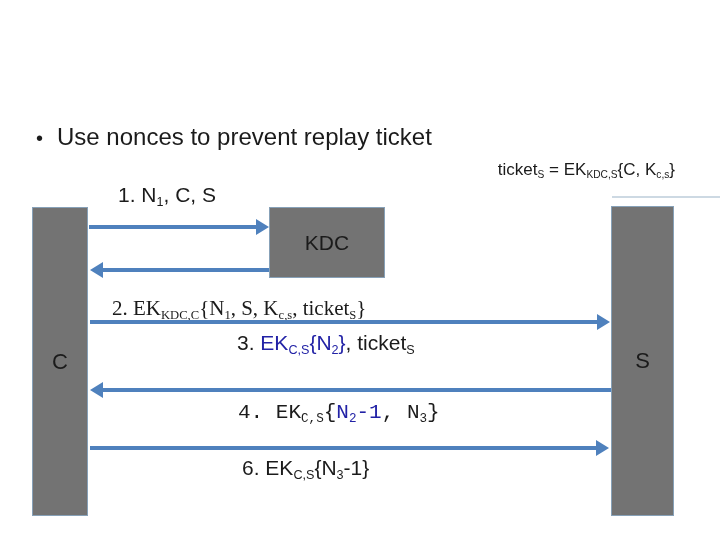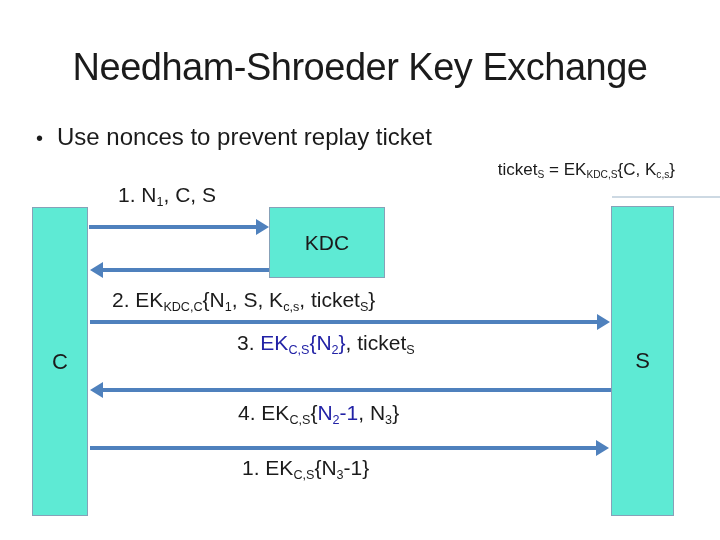--- a/index.html
+++ b/index.html
@@ -48,40 +48,40 @@
     font-size:0.6em;
     vertical-align:-0.3em;
     letter-spacing:0;
   }
   .blue{ color:var(--bluetext); }
 
   .actor-box{
     position:absolute;
     box-sizing:border-box;
     border:1.5px solid var(--boxborder);
-    background:#5eead4;
+    background:#737373;
     display:flex;
     align-items:center;
     justify-content:center;
     font-size:22px;
     color:var(--ink);
   }
   .client-box{ left:32px; top:207px; width:56px; height:309px; }
   .server-box{ left:611px; top:206px; width:63px; height:310px; }
   .kdc-box{ left:269px; top:207px; width:116px; height:71px; font-size:21px; }
 
   .msg-label{
     position:absolute;
     font-size:21px;
     white-space:nowrap;
   }
   .m1{ left:118px; top:183px; }
-  .m2{ left:112px; top:288px; }
+  .m2{ left:112px; top:296px;font-family:Liberation Serif, serif; }
   .m3{ left:237px; top:331px; }
-  .m4{ left:238px; top:401px; }
+  .m4{ left:238px; top:401px;font-family:Liberation Mono, monospace; }
   .m5{ left:242px; top:456px; }
 
   .arrow{
     position:absolute;
     height:4px;
     background:var(--accent);
   }
   .arrow.right::after{
     content:"";
     position:absolute;
@@ -111,21 +111,20 @@
     left:612px; top:196px;
     width:108px; height:1.5px;
     background:#cdd9e3;
   }
 </style>
 </head>
 <body>
 
 <div class="slide">
 
-  <h1 class="title">Needham-Shroeder Key Exchange</h1>
 
   <div class="bullet-row">
     <span class="bullet-glyph">•</span>
     <span class="bullet-text">Use nonces to prevent replay ticket</span>
   </div>
 
   <div class="formula"><span>ticket</span><span class="sub">S</span><span> = EK</span><span class="sub">KDC,S</span><span>{C, K</span><span class="sub">c,s</span><span>}</span></div>
 
   <div class="corner-line"></div>
 
@@ -149,17 +148,17 @@
     <div class="arrow left a2"></div>
     <div class="msg-label m2"><span>2. EK</span><span class="sub">KDC,C</span><span>{N</span><span class="sub">1</span><span>, S, K</span><span class="sub">c,s</span><span>, ticket</span><span class="sub">S</span><span>}</span></div>
 
     <div class="arrow right a3"></div>
     <div class="msg-label m3"><span>3. </span><span class="blue">EK</span><span class="sub blue">C,S</span><span class="blue">{N</span><span class="sub blue">2</span><span class="blue">}</span><span>, ticket</span><span class="sub">S</span></div>
 
     <div class="arrow left a4"></div>
     <div class="msg-label m4"><span>4. EK</span><span class="sub">C,S</span><span>{</span><span class="blue">N</span><span class="sub blue">2</span><span class="blue">-1</span><span>, N</span><span class="sub">3</span><span>}</span></div>
 
     <div class="arrow right a5"></div>
-    <div class="msg-label m5"><span>1. EK</span><span class="sub">C,S</span><span>{N</span><span class="sub">3</span><span>-1}</span></div>
+    <div class="msg-label m5"><span>6. EK</span><span class="sub">C,S</span><span>{N</span><span class="sub">3</span><span>-1}</span></div>
 
   </div>
 
 </div>
 
 </body></html>

